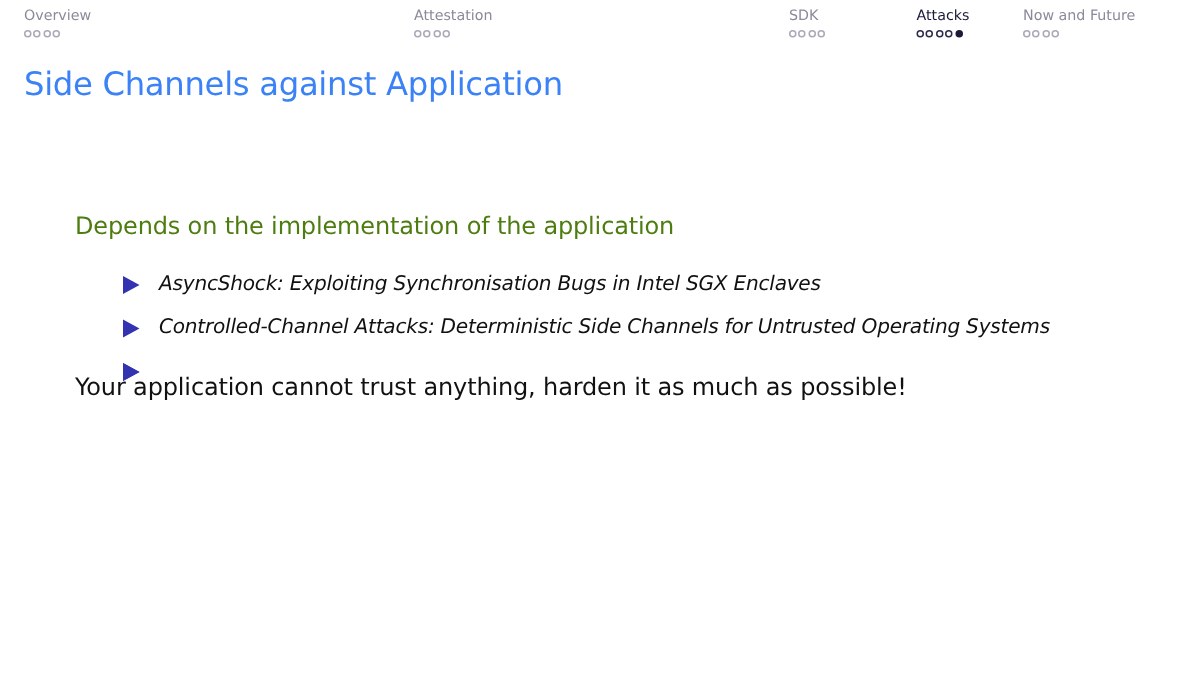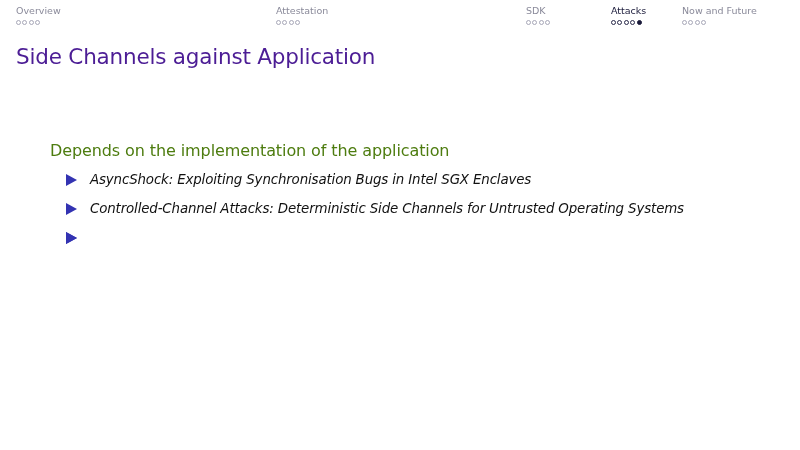--- a/index.html
+++ b/index.html
@@ -9,26 +9,26 @@
   }
   .nav { position: absolute; top: 0; left: 0; width: 724px; height: 32px; }
   .nav-section { position: absolute; top: 5px; cursor: pointer; }
   .nav-label { font-size: 9.5px; color: #8a8a9a; white-space: nowrap; line-height: 12px; display: block; }
   .nav-section.active .nav-label { color: #1a1a3a; }
   .nav-dots { display: flex; gap: 1.4px; margin-top: 2px; height: 7px; align-items: center; }
   .dot { width: 5px; height: 5px; border: 0.9px solid #a8a8b8; border-radius: 50%; box-sizing: border-box; }
   .nav-section.active .dot { border-color: #2a2a4a; }
   .nav-section.active .dot.current { background: #1a1a3a; border-color: #1a1a3a; }
   .title {
-    position: absolute; left: 16px; top: 44px; font-size: 21.5px; color: #4c1d95;
+    position: absolute; left: 16px; top: 44px; font-size: 21.5px; color: #3b82f6;
     font-family: "DejaVu Sans", sans-serif; letter-spacing: -0.2px; margin: 0; font-weight: normal;
   }
   .content { position: absolute; left: 50px; top: 140px; width: 700px; }
   .lead { font-size: 16px; color: #4d7c0f; margin: 0 0 6px 0; line-height: 22px; letter-spacing: -0.1px; }
-  ul.items { list-style: none; margin: 0; padding: 0 0 0 14px; }
+  ul.items { list-style: none; margin: 16px; padding: 0 0 0 14px; }
   ul.items li { position: relative; padding-left: 26px; font-size: 13.4px; font-style: italic; color: #111;
     line-height: 24px; margin-bottom: 5px; letter-spacing: -0.15px; }
   ul.items li .tri { position: absolute; left: 2px; top: 6px; width: 0; height: 0;
     border-top: 6px solid transparent; border-bottom: 6px solid transparent; border-left: 11px solid #3333b2; }
   .closing { font-size: 16px; color: #111; margin-top: 14px; line-height: 22px; letter-spacing: -0.1px; }
 </style>
 </head>
 <body>
 
 <div class="nav" id="nav">
@@ -83,13 +83,14 @@
 <h1 class="title">Side Channels against Application</h1>
 
 <div class="content">
   <p class="lead">Depends on the implementation of the application</p>
   <ul class="items">
     <li><span class="tri"></span><span>AsyncShock: Exploiting Synchronisation Bugs in Intel SGX Enclaves</span></li>
     <li><span class="tri"></span><span>Controlled-Channel Attacks: Deterministic Side Channels for Untrusted Operating Systems</span></li>
     <li><span class="tri"></span></li>
     <li><span class="tri"></span></li>
   </ul>
+  <p class="closing">Your application cannot trust anything, harden it as much as possible!</p>
 </div>
 
 </body></html>

